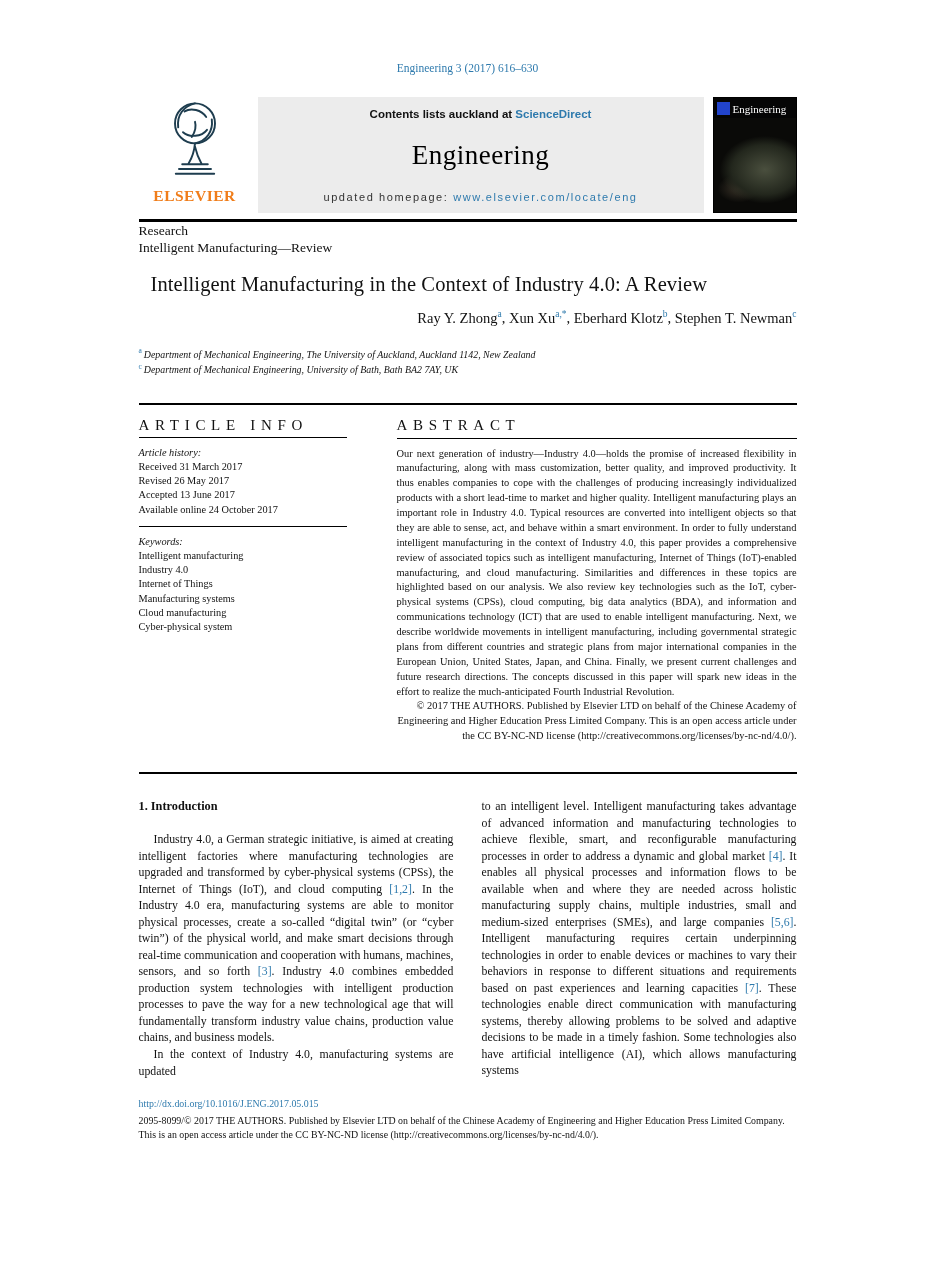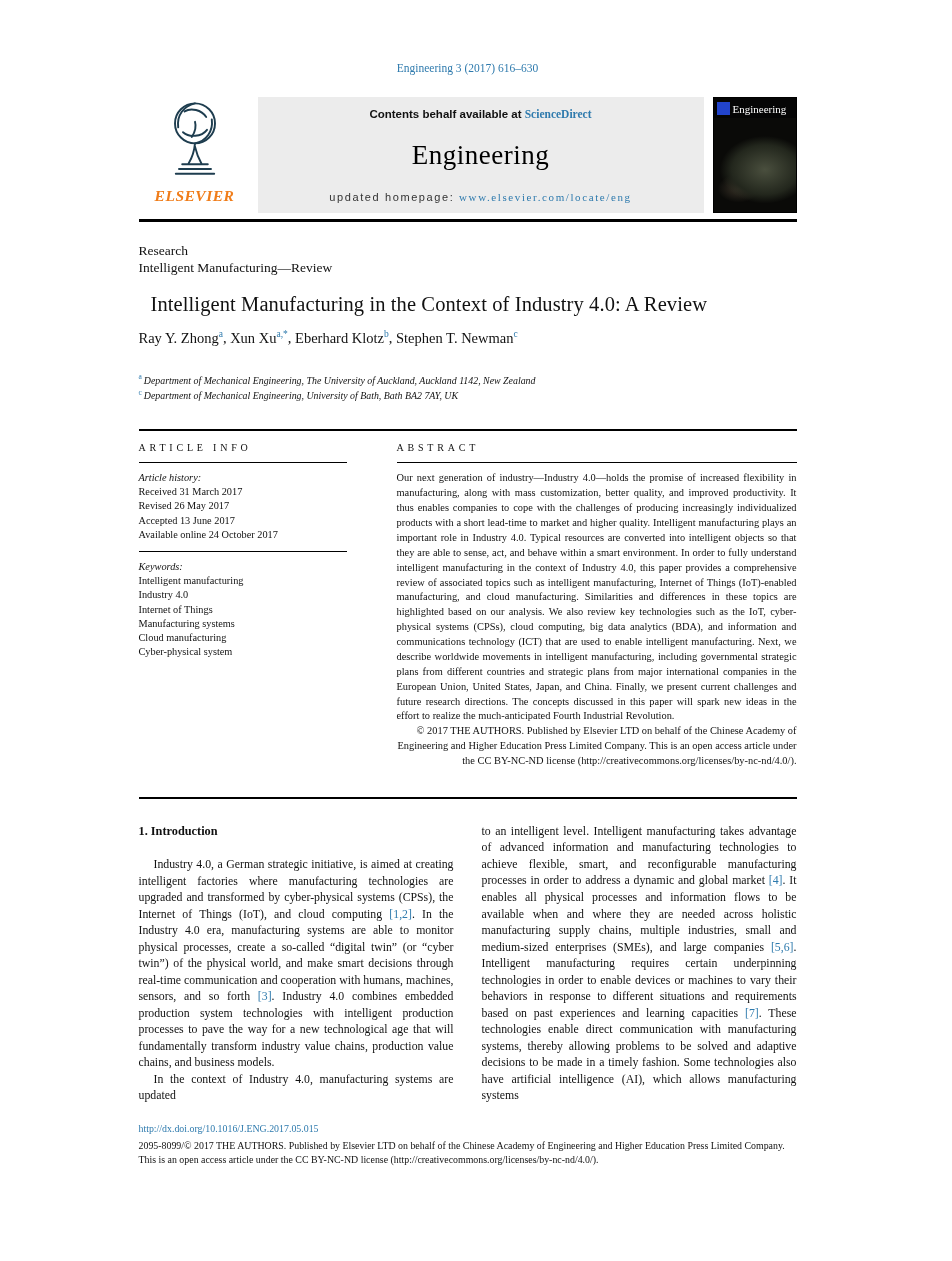--- a/index.html
+++ b/index.html
@@ -3,30 +3,30 @@
 <meta charset="utf-8">
 <style>
   * { box-sizing: border-box; }
   html, body { margin: 0; padding: 0; background: #ffffff; }
   .page {
     width: 799px; min-height: 1261px; margin: 0 auto; background: #fff;
     padding: 62px 79px 40px 62px;
     font-family: "Liberation Serif", "DejaVu Serif", serif;
     color: #111;
   }
-  .teal { color: #2e7aad; text-decoration: none; font-family: Liberation Serif, serif; }
+  .teal { color: #2e7aad; text-decoration: none; }
   .italic { font-style: italic; }
 
   
   .journal-ref { text-align: center; font-size: 11.5px; margin-bottom: 23px; }
   .journal-ref a { color: #2e7aad; cursor: pointer; }
 
   
   .header-band { display: flex; align-items: stretch; height: 116px; }
-  .elsevier-block { width: 112px; flex: 0 0 112px; display: flex; flex-direction: column; align-items: center; justify-content: flex-start; cursor: pointer; font-style: italic; }
+  .elsevier-block { width: 112px; flex: 0 0 112px; display: flex; flex-direction: column; align-items: center; justify-content: flex-start; cursor: pointer; }
   .tree-svg { width: 84px; height: 88px; display: block; }
   .elsevier-word { font-size: 15.5px; font-weight: bold; color: #f07d1a; letter-spacing: 0.5px; margin-top: 2px; font-family: "Liberation Serif", serif; }
   .header-center {
     flex: 1 1 auto; margin: 0 9px 0 7px; background: #ececec;
     display: flex; flex-direction: column; align-items: center; justify-content: space-between;
     padding: 11px 10px 10px 10px;
   }
   .contents-line { font-family: "Liberation Sans", "DejaVu Sans", sans-serif; font-size: 11.5px; font-weight: bold; }
   .contents-line .teal { font-weight: bold; cursor: pointer; }
   .journal-name { font-size: 27px; font-family: "Liberation Serif", serif; color: #000; letter-spacing: 0.5px; }
@@ -43,35 +43,35 @@
       radial-gradient(ellipse 30px 20px at 30% 75%, #3a3328 0%, rgba(0,0,0,0) 70%),
       #0a0a08;
   }
 
   
   .rule { background: #000; border: 0; }
   .rule-header { height: 2.5px; margin-top: 6px; }
   .rule-block { height: 2px; }
 
   
-  .kicker { margin-top: 20px; font-size: 13.5px; line-height: 1.3; }
+  .kicker { font-size: 13.5px; line-height: 1.3; }
   .title { font-size: 20.5px; font-weight: normal; margin: 16px 0 0 12px; letter-spacing: 0.1px; }
-  .authors { margin-top: 14px; font-size: 14.5px; }
+  .authors { margin-top: 14px; font-size: 14.5px; text-align: right; }
   .authors sup { font-size: 9.5px; color: #2e7aad; }
-  .affiliations { margin-top: 25px; font-size: 9.9px; line-height: 1.42; }
+  .affiliations { margin-top: 19px; font-size: 9.9px; line-height: 1.42; }
   .affiliations sup { color: #2e7aad; font-size: 7.5px; }
   .aff-text { font-style: italic; margin-left: 2px; }
 
   
   .meta-block { margin-top: 26px; }
   .meta-cols { display: flex; padding: 10px 0 28px 0; }
   .info-col { flex: 0 0 208px; width: 208px; font-size: 10.3px; line-height: 1.38; }
   .meta-gap { flex: 0 0 50px; }
   .abstract-col { flex: 1 1 auto; font-size: 10.4px; line-height: 1.43; }
-  .col-heading { font-size: 10px; letter-spacing: 0.38em; margin-bottom: 7px; }
+  .col-heading { font-size: 15px; letter-spacing: 0.38em; margin-bottom: 1px; }
   .thin-rule { height: 1px; background: #000; margin-bottom: 8px; }
   .info-label { font-style: italic; }
   .info-line { }
   .info-divider { height: 1px; background: #000; margin: 9px 0 8px 0; }
   .abstract-text { margin: 0; text-align: justify; }
   .copyright { margin: 0; text-align: right; }
 
   
   .body-cols { display: flex; margin-top: 24px; }
   .bcol { flex: 1 1 0; font-size: 11.8px; line-height: 1.4; text-align: justify; }
@@ -114,21 +114,21 @@
           <path d="M34 84 H 66"></path>
           <path d="M30 90 H 70"></path>
           <path d="M26 96 H 74"></path>
         </g>
       </svg>
       <div class="elsevier-word">ELSEVIER</div>
     </div>
 
     <div class="header-center">
       <div class="contents-line">
-        <span>Contents behalf available at </span><a class="teal">ScienceDirect</a>
+        <span>Contents lists auckland at </span><a class="teal">ScienceDirect</a>
       </div>
       <div class="journal-name">Engineering</div>
       <div class="homepage-line">
         <span>updated homepage: </span><a class="teal">www.elsevier.com/locate/eng</a>
       </div>
     </div>
 
     <div class="cover">
       <div class="cover-top">
         <span class="cover-sq"></span>

